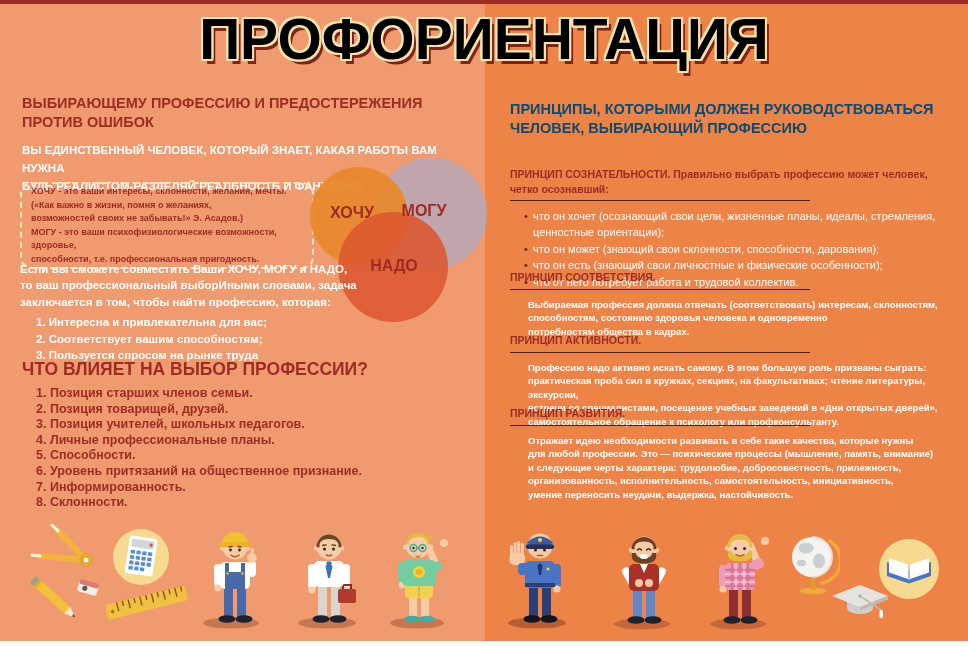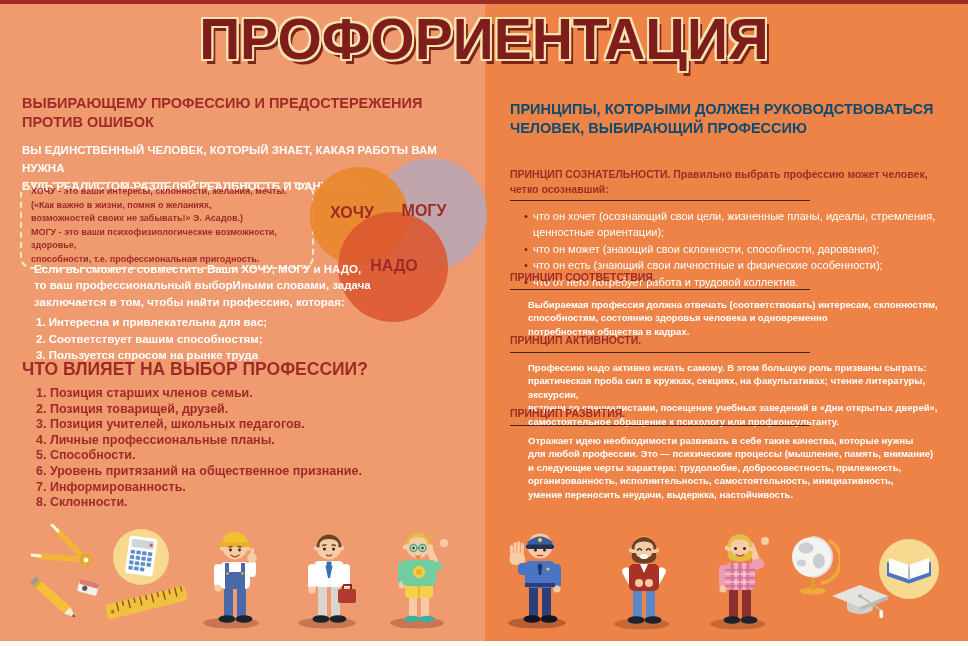--- a/index.html
+++ b/index.html
@@ -9,36 +9,36 @@
     -webkit-font-smoothing:antialiased;
   }
   .abs{position:absolute;}
   .pre{white-space:pre-line;}
   .bg-left{left:0;top:0;width:485px;height:646px;background:#f09a70;}
   .strip-top{left:0;top:0;width:968px;height:4px;background:#9e2b25;}
   .strip-bottom{left:0;bottom:0;width:968px;height:5px;background:#fcfbf5;}
 
   .title{
     left:0;top:6px;width:968px;margin:0;text-align:center;
-    font-size:57px;font-weight:bold;letter-spacing:0px;color:#7f1d1d;
+    font-size:57px;font-weight:bold;letter-spacing:0px;color:#000000;
     text-shadow:
       -2px -2px 0 #f6e3ae, 2px -2px 0 #f6e3ae, -2px 2px 0 #f6e3ae, 2px 2px 0 #f6e3ae,
       -2px 0 0 #f6e3ae, 2px 0 0 #f6e3ae, 0 -2px 0 #f6e3ae, 0 2px 0 #f6e3ae,
       4px 5px 0 #7e241a;
   }
 
   
   .l-heading{left:22px;top:94px;width:455px;font-size:14.5px;font-weight:bold;line-height:1.32;color:#9e2b25;}
   .l-intro{left:22px;top:142px;width:455px;font-size:11.5px;font-weight:bold;line-height:1.55;color:#fff;}
   .note-box{
     left:20px;top:182px;width:272px;padding:1px 9px;
     border:2px dashed #f8e7bd;border-radius:12px;
     font-size:9px;font-weight:bold;line-height:1.5;color:#9e2b25;
   }
-  .l-paragraph{left:34px;top:261px;width:340px;font-size:11.5px;font-weight:bold;line-height:1.42;color:#fff;}
+  .l-paragraph{left:20px;top:261px;width:340px;font-size:11.5px;font-weight:bold;line-height:1.42;color:#fff;}
   .criteria{left:36px;top:314px;width:340px;font-size:11.5px;font-weight:bold;line-height:1.45;color:#fff;}
   .factors-heading{left:22px;top:359px;width:420px;font-size:17.5px;font-weight:bold;color:#9e2b25;}
   .factors{left:36px;top:386px;width:440px;font-size:12.5px;font-weight:bold;line-height:15.6px;color:#9e2b25;}
 
   
   .vc{position:absolute;border-radius:50%;}
   .vc-want{left:310px;top:167px;width:98px;height:98px;background:#e8892e;opacity:.95;}
   .vc-can{left:375px;top:158px;width:112px;height:112px;background:#b4a7b9;opacity:.82;}
   .vc-need{left:338px;top:212px;width:110px;height:110px;background:#dc5730;opacity:.88;}
   .vl{position:absolute;font-weight:bold;font-size:16px;color:#9e2b25;width:90px;text-align:center;}

